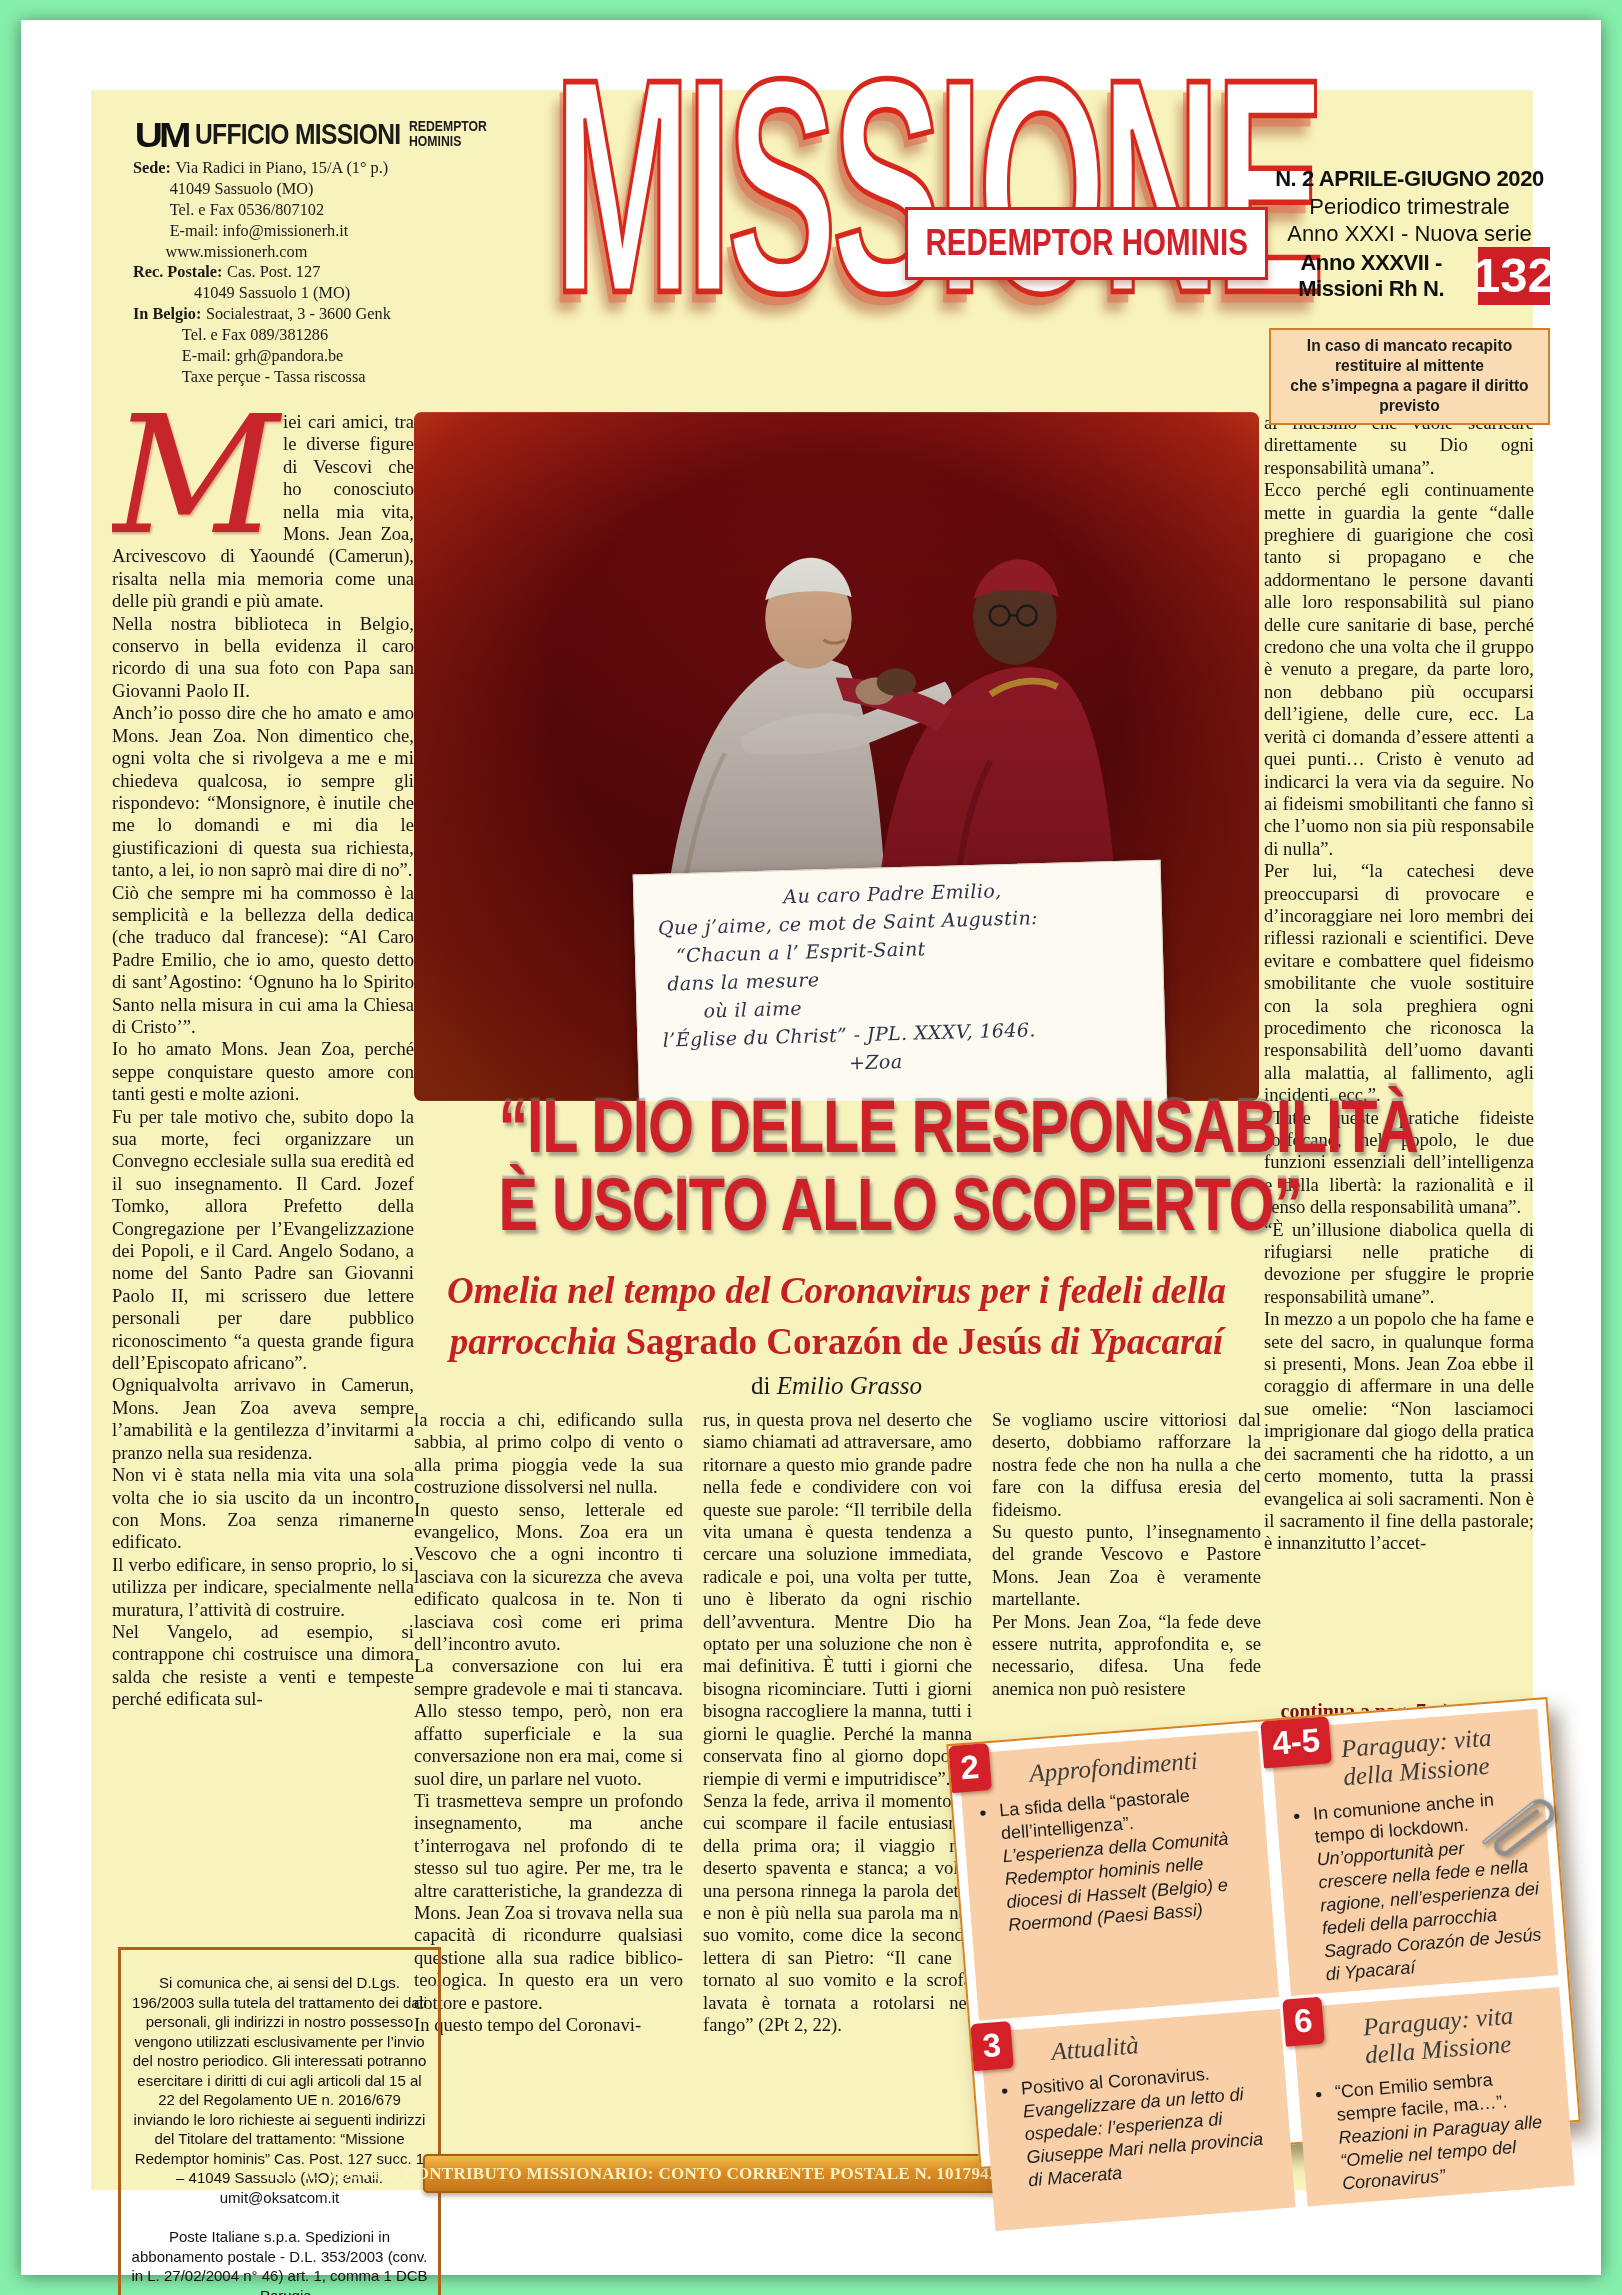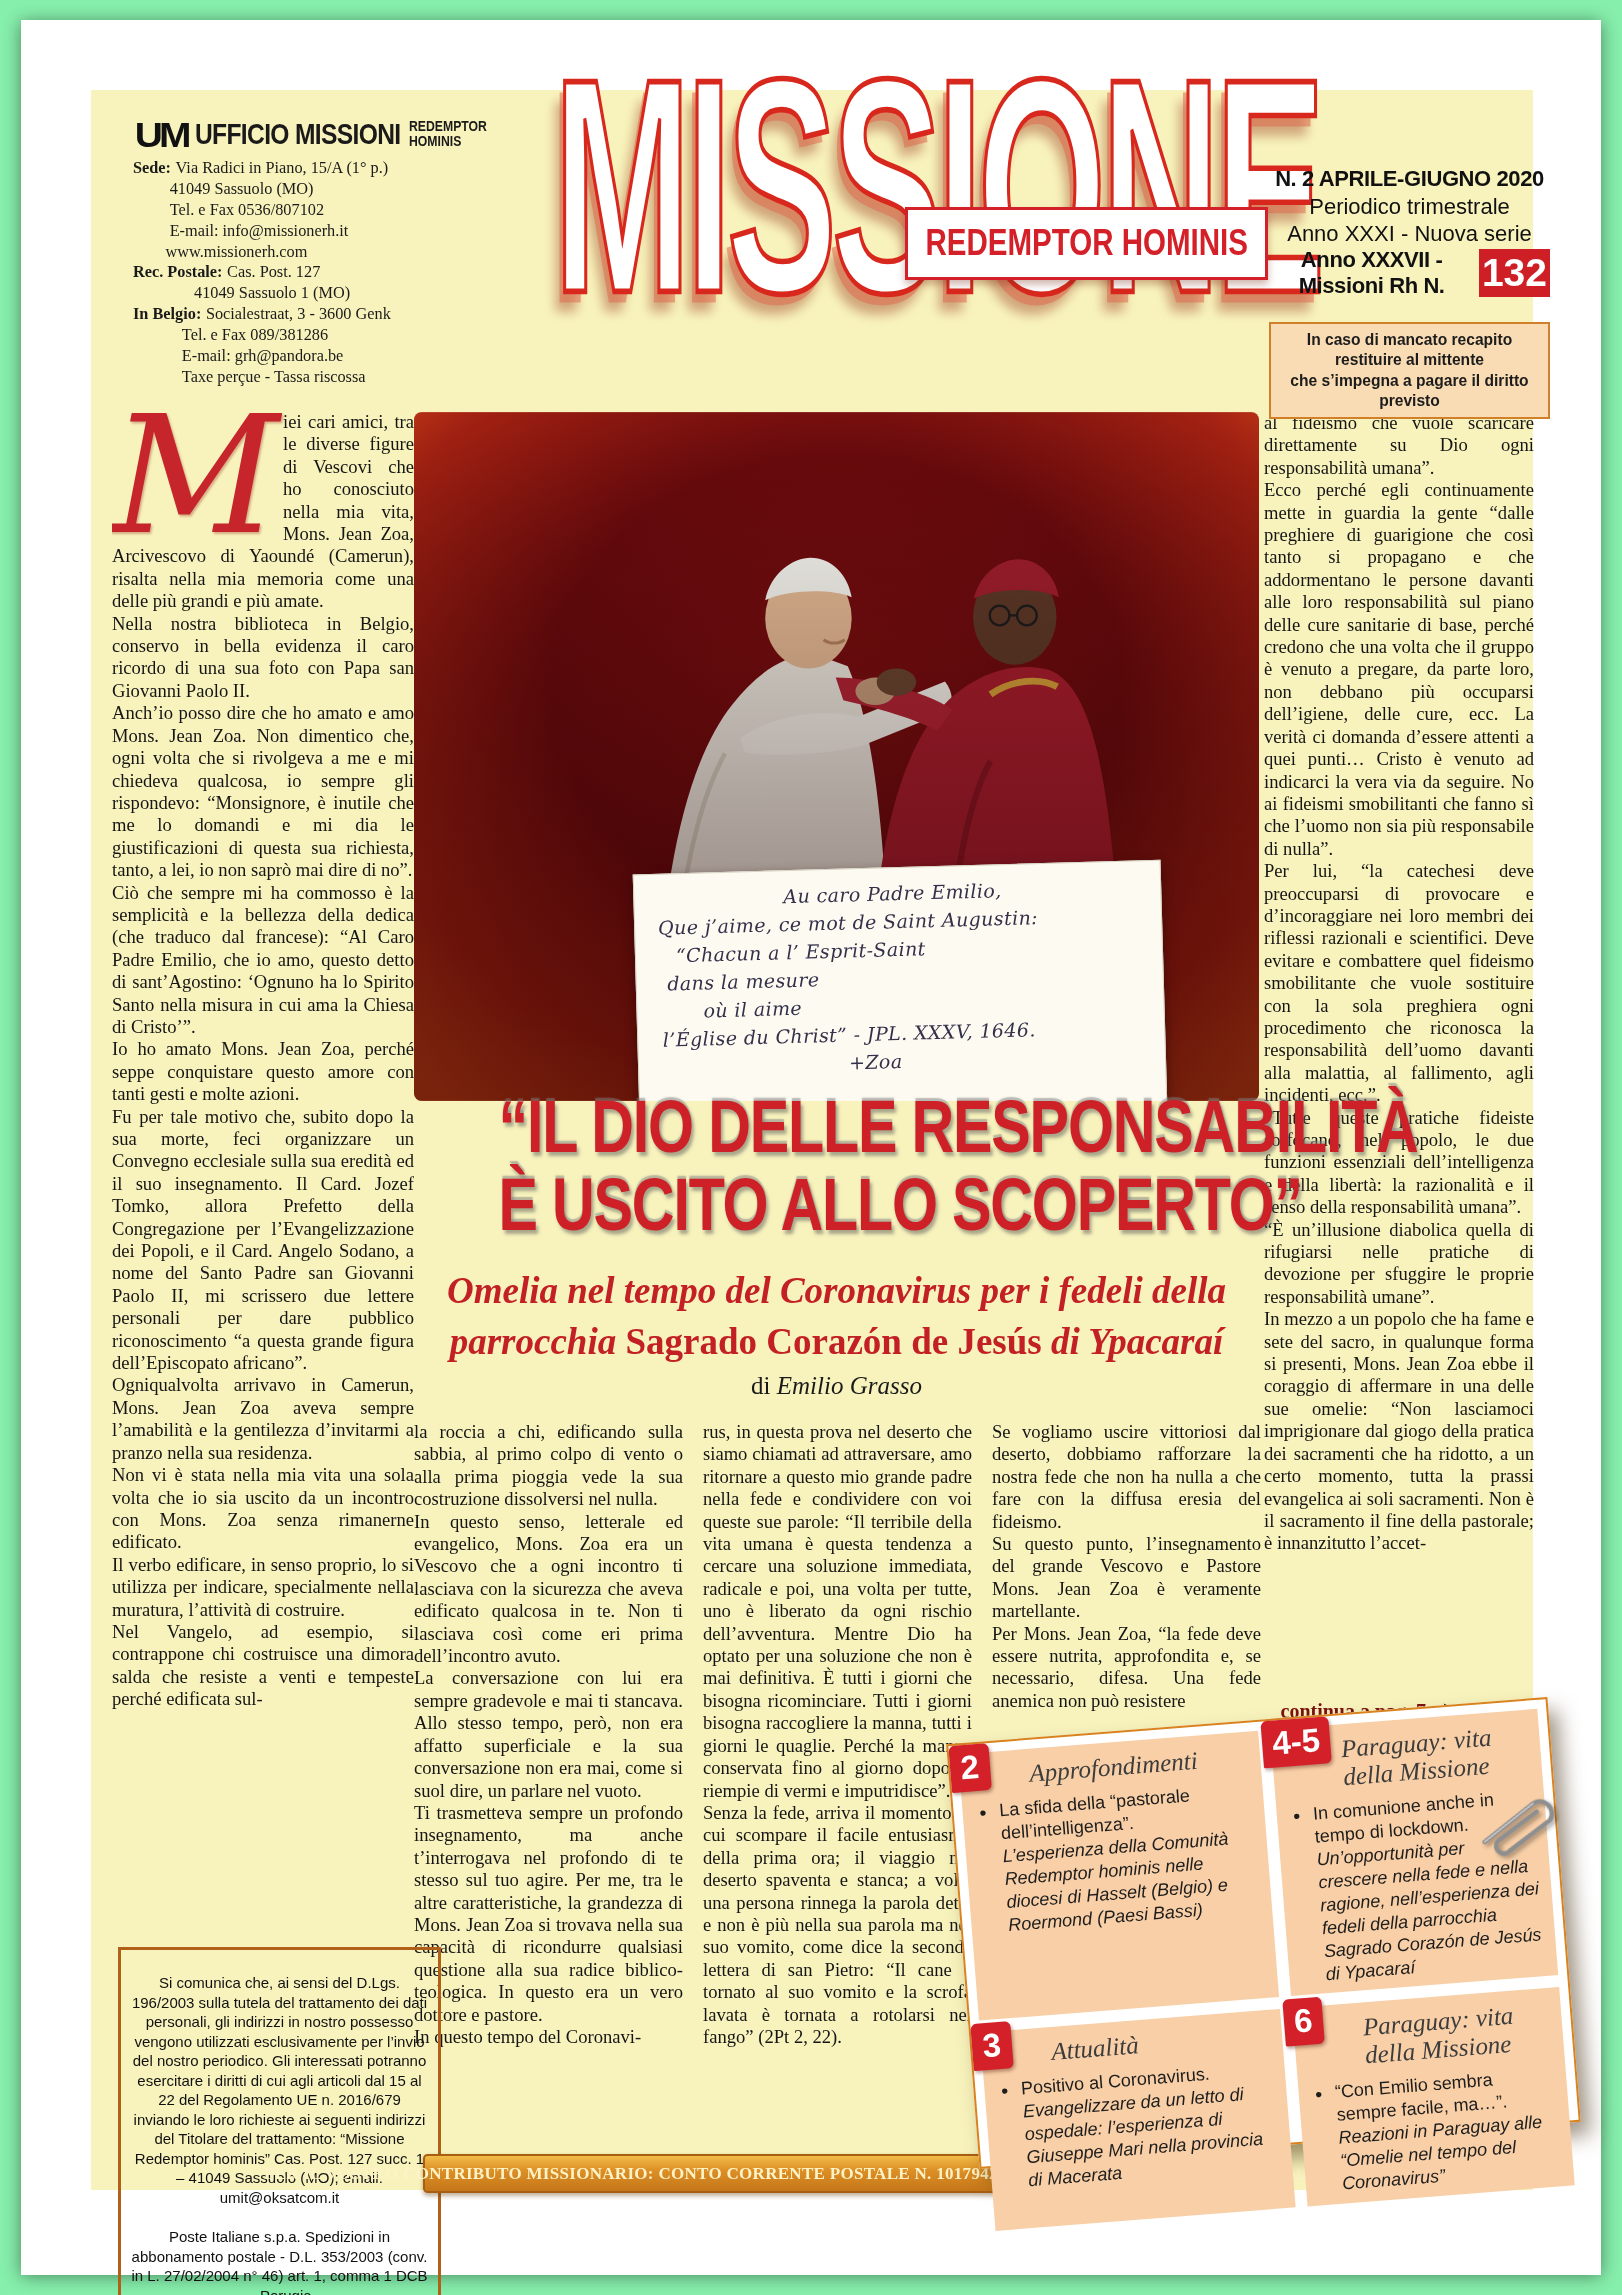--- a/index.html
+++ b/index.html
@@ -38,35 +38,35 @@
 
   
   .issue{position:absolute;left:1248px;top:146px;width:281px;text-align:center;
          font-family:"Liberation Sans",sans-serif;color:#111;z-index:6;}
   .issue-l1{font-weight:700;font-size:22px;letter-spacing:-0.4px;}
   .issue-l2{font-size:22px;margin-top:1.5px;}
   .issue-l3{font-size:22px;margin-top:1.5px;}
   .issue-l4{display:flex;align-items:center;justify-content:center;margin-top:0;}
   .issue-l4 .txt{font-weight:700;font-size:22px;letter-spacing:-0.4px;}
   .issue-num{display:inline-flex;align-items:center;justify-content:center;background:#cf1f26;color:#fff;
-      font-weight:700;font-size:39px;padding:6px 7.6px 7.6px;margin-left:4.6px;line-height:.9;min-width:56px;}
+      font-weight:700;font-size:49px;padding:6px 7.6px 7.6px;margin-left:4.6px;line-height:.9;min-width:56px;}
   .issue-note{font-size:16.7px;margin-top:20px;line-height:1.25;}
   .issue-return{margin:23px auto 0;width:267px;background:#fadcb4;border:2.3px solid #d0802a;
       font-weight:700;font-size:15.6px;line-height:1.3;padding:6px 4.6px;color:#1c1c1c;}
 
   
   .body-text{font-size:18.6px;line-height:22.4px;text-align:justify;color:#151515;}
   .body-text .para{margin:0;}
   .intro-col{position:absolute;left:91px;top:391px;width:302px;height:1540px;overflow:hidden;}
   .dropcap{float:left;width:171px;height:114px;font-family:"DejaVu Serif",serif;font-style:italic;
       font-size:163px;line-height:.72;color:#c5252b;text-shadow:1.5px 2.3px 2.3px rgba(150,40,30,.35);
       padding-top:6px;}
   .right-col{position:absolute;left:1243px;top:392px;width:270px;}
   .mid-cols{position:absolute;left:393px;top:1389px;width:847px;display:flex;gap:20px;}
-  .mid-cols .mcol{flex:1;margin-top:12px;}
+  .mid-cols .mcol{flex:1;}
   .continua{position:absolute;left:1184px;top:1677px;width:334px;text-align:center;
       font-size:20px;font-weight:700;color:#7c1212;}
   .continua .arrow{color:#111;font-size:26px;vertical-align:-3px;margin-left:10.6px;}
 
   
   .photo{position:absolute;left:393px;top:392px;width:845px;height:689px;border-radius:7.6px;
       overflow:hidden;z-index:2;}
   .photo svg{display:block;}
   .hw-card{position:absolute;left:222px;top:455px;width:486px;height:222px;background:#fcfaf1;
       transform:rotate(-1.6deg);box-shadow:0 4.6px 12px rgba(40,0,0,.55);padding:10.6px 20px;

